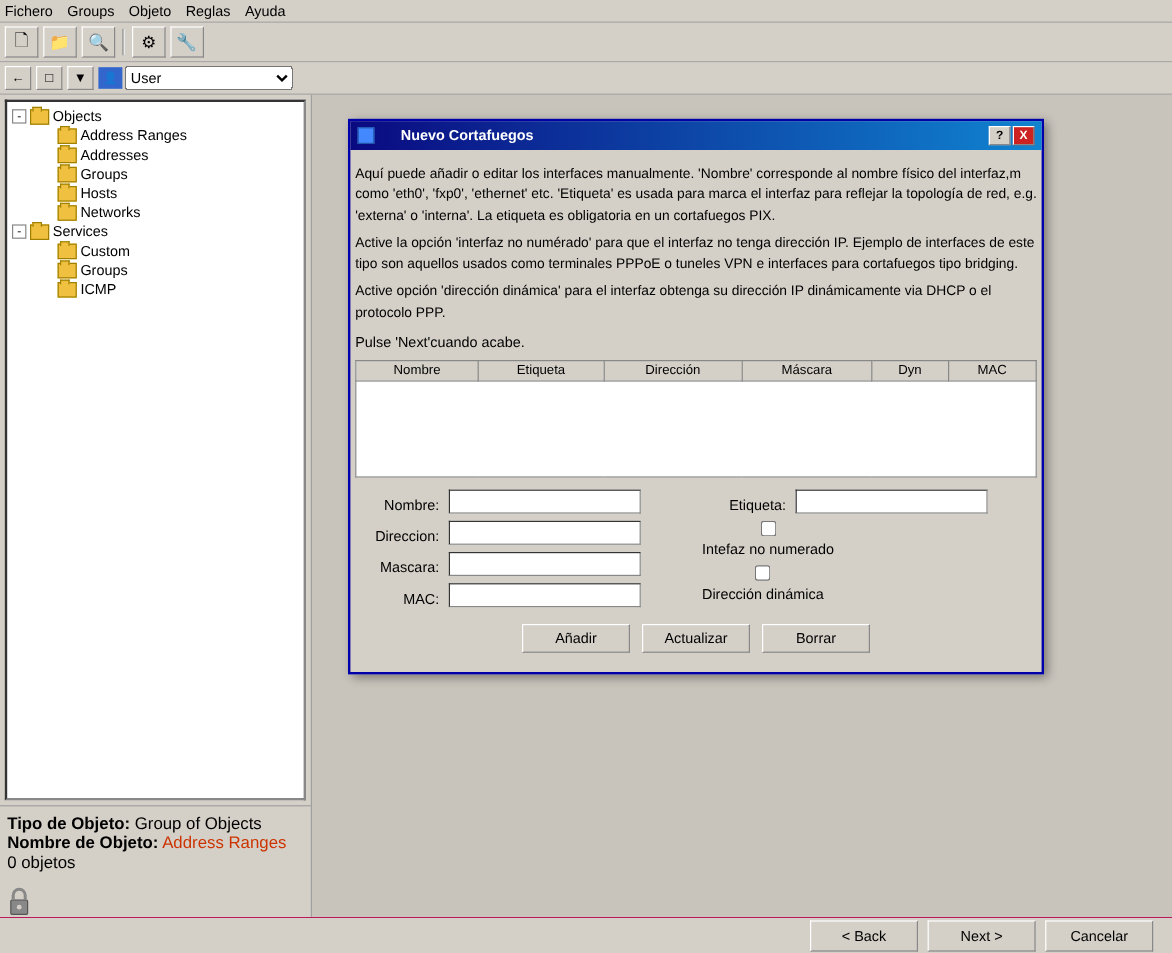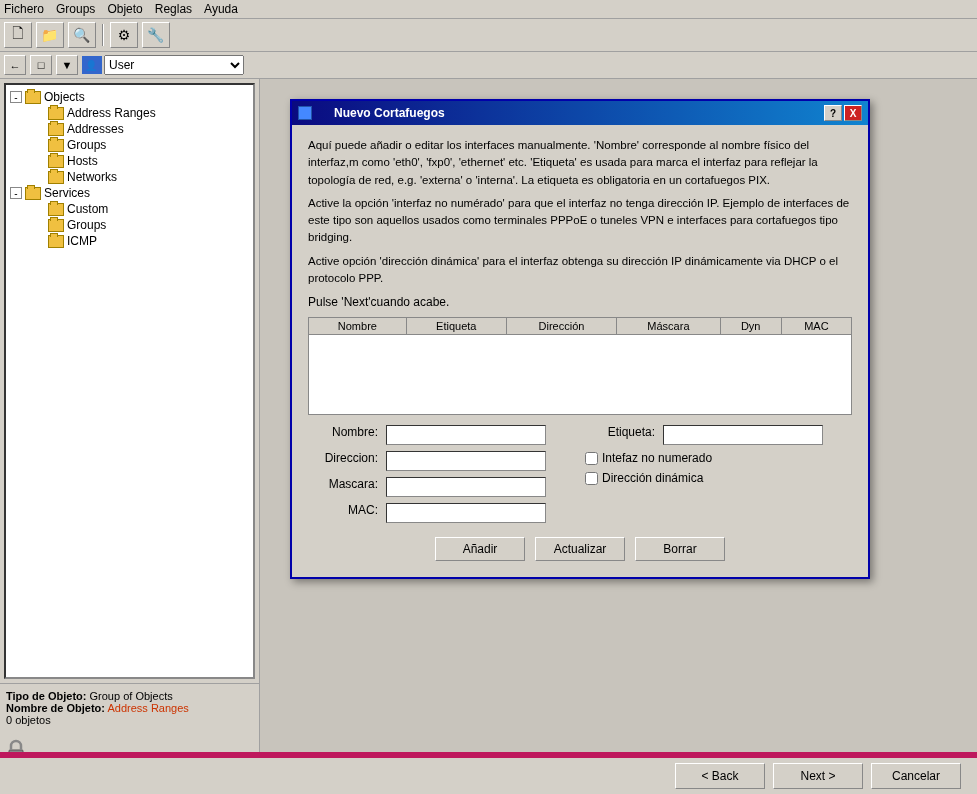--- a/index.html
+++ b/index.html
@@ -165,21 +165,21 @@
       justify-content: center;
       font-size: 10px;
       flex-shrink: 0;
       cursor: pointer;
     }
     .tree-indent { display: inline-block; width: 16px; flex-shrink: 0; }
 
     .info-panel {
       padding: 6px;
       border-top: 1px solid #a0a0a0;
-      font-size: 11px;
+      font-size: 14px;
     }
     .info-panel .label { font-weight: bold; }
     .info-panel .value { color: #cc3300; }
 
     .bottom-icon {
       padding: 6px;
     }
 
     
     .right-panel {
@@ -235,21 +235,21 @@
       font-size: 10px;
       font-weight: bold;
       display: flex;
       align-items: center;
       justify-content: center;
       cursor: pointer;
     }
     .title-btn.close { background: #cc2222; color: white; }
 
     .dialog-body {
-      padding: 12px 16px;
+      padding: 12px 4px;
     }
     .dialog-description {
       font-size: 11.5px;
       line-height: 1.5;
       margin-bottom: 8px;
     }
     .dialog-description p {
       margin-bottom: 6px;
     }
     .dialog-prompt {
@@ -278,21 +278,21 @@
       border: 1px solid #888;
       padding: 2px 6px;
       font-size: 11px;
       height: 80px;
       vertical-align: top;
     }
 
     
     .form-row {
       display: flex;
-      align-items: flex-start;
+      align-items: flex-end;
       margin-bottom: 6px;
       gap: 8px;
     }
     .form-label {
       width: 70px;
       text-align: right;
       font-size: 12px;
       flex-shrink: 0;
     }
     .form-input {
@@ -309,20 +309,21 @@
       font-size: 12px;
       border: 1px inset #888;
       background: white;
       padding: 1px 3px;
     }
     .checkbox-row {
       display: flex;
       align-items: center;
       gap: 4px;
       font-size: 12px;
+      flex-direction: column;
     }
 
     .form-section {
       display: flex;
       gap: 0;
     }
     .form-left-col { flex: 1; }
     .form-right-col { flex: 1; padding-left: 10px; }
 
     
@@ -343,23 +344,23 @@
       font-size: 12px;
       cursor: pointer;
     }
 
     
     .page-footer {
       position: fixed;
       bottom: 0;
       left: 0;
       right: 0;
-      height: 42px;
-      background: #d4d0c8;
-      border-top: 6px solid #be185d;
+      height: 30px;
+      background: #d4d0c8;
+      border-top: 1px solid #be185d;
       display: flex;
       align-items: center;
       justify-content: flex-end;
       padding: 0 16px;
       gap: 8px;
     }
     .nav-footer-btn {
       width: 90px;
       height: 26px;
       background: #d4d0c8;

